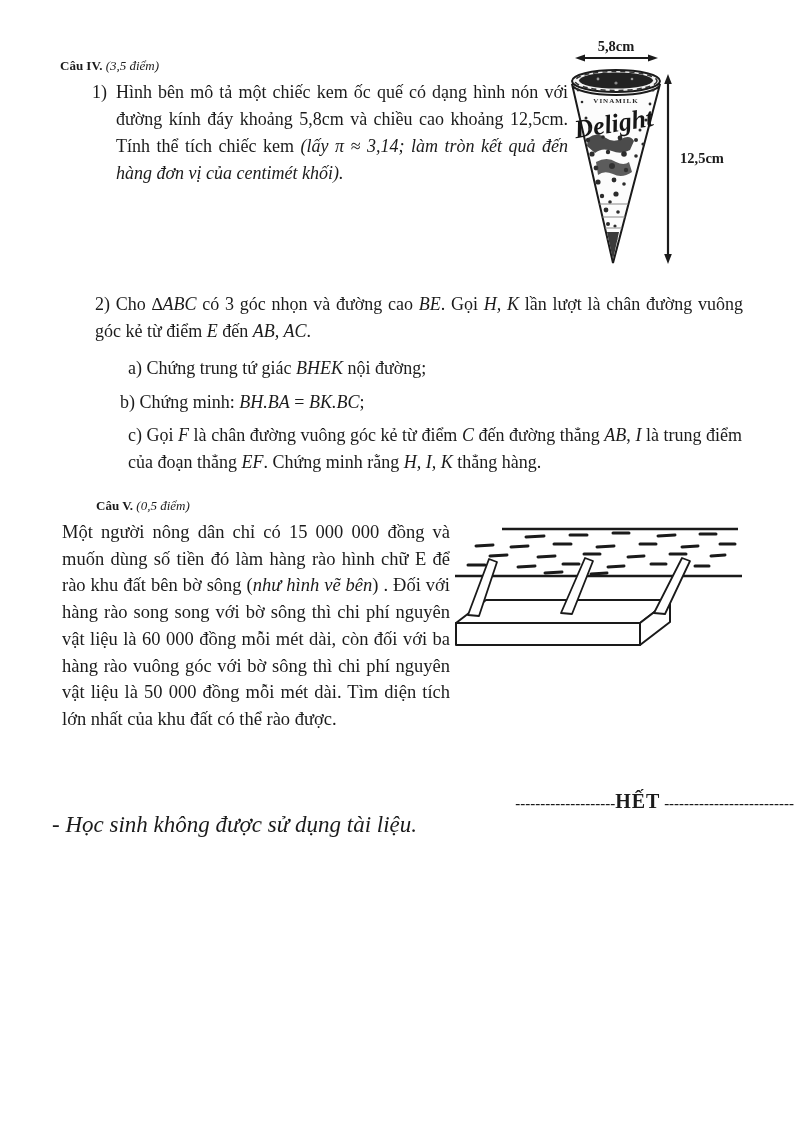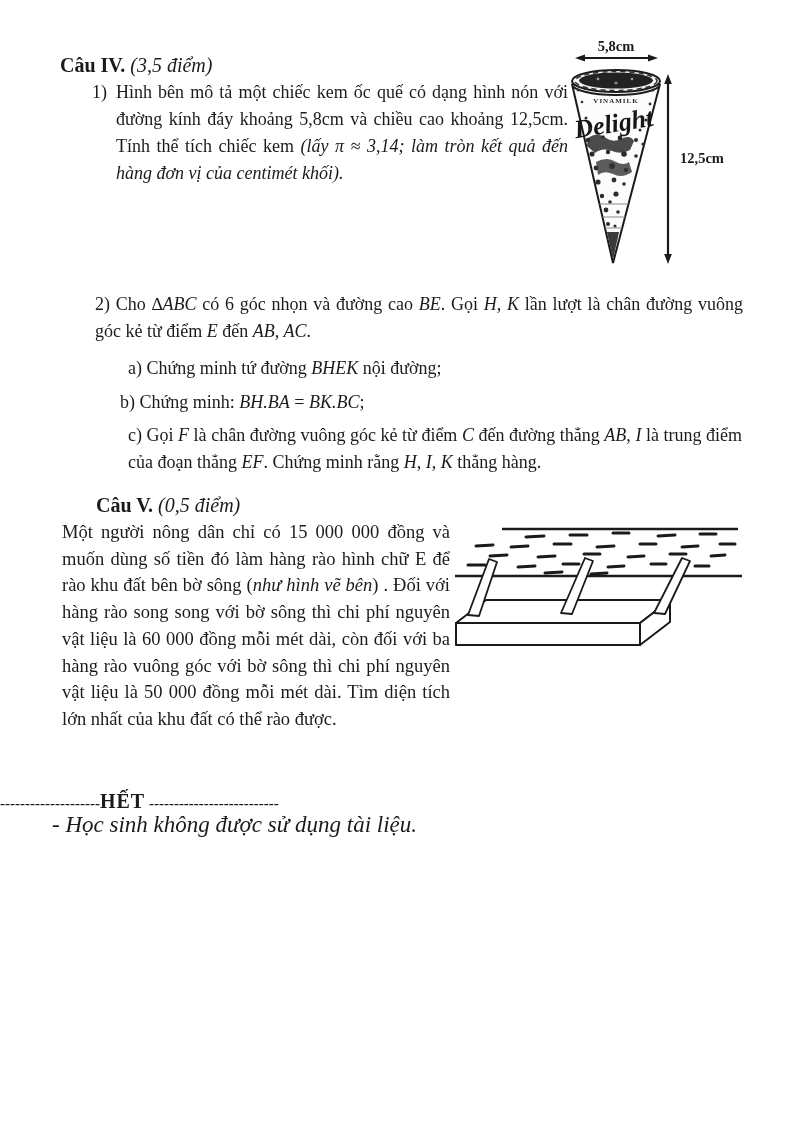--- a/index.html
+++ b/index.html
@@ -11,26 +11,26 @@
     font-family:"Liberation Serif","DejaVu Serif",serif;
     color:#1b1b1b;
     font-size:18px;
     line-height:27px;
     overflow:hidden;
   }
   .abs{position:absolute;}
   .s-b{font-weight:bold;}
   .s-i{font-style:italic;}
   .s-h{font-weight:bold;font-size:20px;letter-spacing:1px;}
-  .heading{font-size:20px;}
+  .heading{font-size:13px;}
   .para{text-align:justify;}
   .hang{padding-left:24px;}
   .hang .num{position:absolute;left:0;top:0;}
   .nowrap{white-space:nowrap;}
-  .footer-line{width:100%;text-align:left;font-size:15px;font-weight:bold;letter-spacing:0;}
+  .footer-line{width:100%;text-align:right;font-size:15px;font-weight:bold;letter-spacing:0;}
   .notes{font-style:italic;font-size:23px;line-height:26px;}
   svg text{font-family:"Liberation Serif","DejaVu Serif",serif;}
 </style>
 </head>
 <body>
 
 <div class="page">
 
   <div class="abs heading" style="left:60px;top:52px;"><span class="s-b">Câu IV. </span><span class="s-i">(3,5 điểm)</span></div>
 
@@ -110,24 +110,24 @@
       <g stroke="#1b1b1b" stroke-width="2.2" fill="#1b1b1b">
         <line x1="110" y1="50" x2="110" y2="224"></line>
         <polygon points="110,42 106.2,52 113.8,52" stroke="none"></polygon>
         <polygon points="110,232 106.2,222 113.8,222" stroke="none"></polygon>
       </g>
       <text x="122" y="131" font-size="14.5" font-weight="bold" fill="#1b1b1b">12,5cm</text>
     </svg>
   </div>
 
   <div class="abs para" style="left:95px;top:291px;width:648px;">
-    <span>2)</span><span><span> Cho </span><span class="s-i">∆ABC</span><span> có 6 góc nhọn và đường cao </span><span class="s-i">BE</span><span>. Gọi </span><span class="s-i">H, K</span><span> lần lượt là chân đường vuông góc kẻ từ điểm </span><span class="s-i">E</span><span> đến </span><span class="s-i">AB, AC</span><span>.</span></span>
+    <span>2)</span><span><span> Cho </span><span class="s-i">∆ABC</span><span> có 3 góc nhọn và đường cao </span><span class="s-i">BE</span><span>. Gọi </span><span class="s-i">H, K</span><span> lần lượt là chân đường vuông góc kẻ từ điểm </span><span class="s-i">E</span><span> đến </span><span class="s-i">AB, AC</span><span>.</span></span>
   </div>
 
-  <div class="abs nowrap" style="left:128px;top:355px;"><span>a) Chứng minh tứ đường </span><span class="s-i">BHEK</span><span> nội đường;</span></div>
+  <div class="abs nowrap" style="left:128px;top:355px;"><span>a) Chứng trung tứ giác </span><span class="s-i">BHEK</span><span> nội đường;</span></div>
   <div class="abs nowrap" style="left:120px;top:389px;"><span>b) Chứng minh: </span><span class="s-i">BH.BA</span><span> = </span><span class="s-i">BK.BC</span><span>;</span></div>
   <div class="abs para" style="left:128px;top:422px;width:614px;"><span>c) Gọi </span><span class="s-i">F</span><span> là chân đường vuông góc kẻ từ điểm </span><span class="s-i">C</span><span> đến đường thẳng </span><span class="s-i">AB</span><span>, </span><span class="s-i">I</span><span> là trung điểm của đoạn thẳng </span><span class="s-i">EF</span><span>. Chứng minh rằng </span><span class="s-i">H, I, K</span><span> thẳng hàng.</span></div>
 
   <div class="abs heading" style="left:60px;top:492px;margin-left:36px;"><span class="s-b">Câu V. </span><span class="s-i">(0,5 điểm)</span></div>
 
   <div class="abs para" style="left:62px;top:519px;width:388px;line-height:26.7px;font-size:18.5px;"><span>Một người nông dân chỉ có 15 000 000 đồng và muốn dùng số tiền đó làm hàng rào hình chữ E để rào khu đất bên bờ sông (</span><span class="s-i">như hình vẽ bên</span><span>) . Đối với hàng rào song song với bờ sông thì chi phí nguyên vật liệu là 60 000 đồng mỗi mét dài, còn đối với ba hàng rào vuông góc với bờ sông thì chi phí nguyên vật liệu là 50 000 đồng mỗi mét dài. Tìm diện tích lớn nhất của khu đất có thể rào được.</span></div>
 
   <div class="abs" style="left:448px;top:503px;">
     <svg width="315" height="165" viewBox="0 0 315 165">
 

